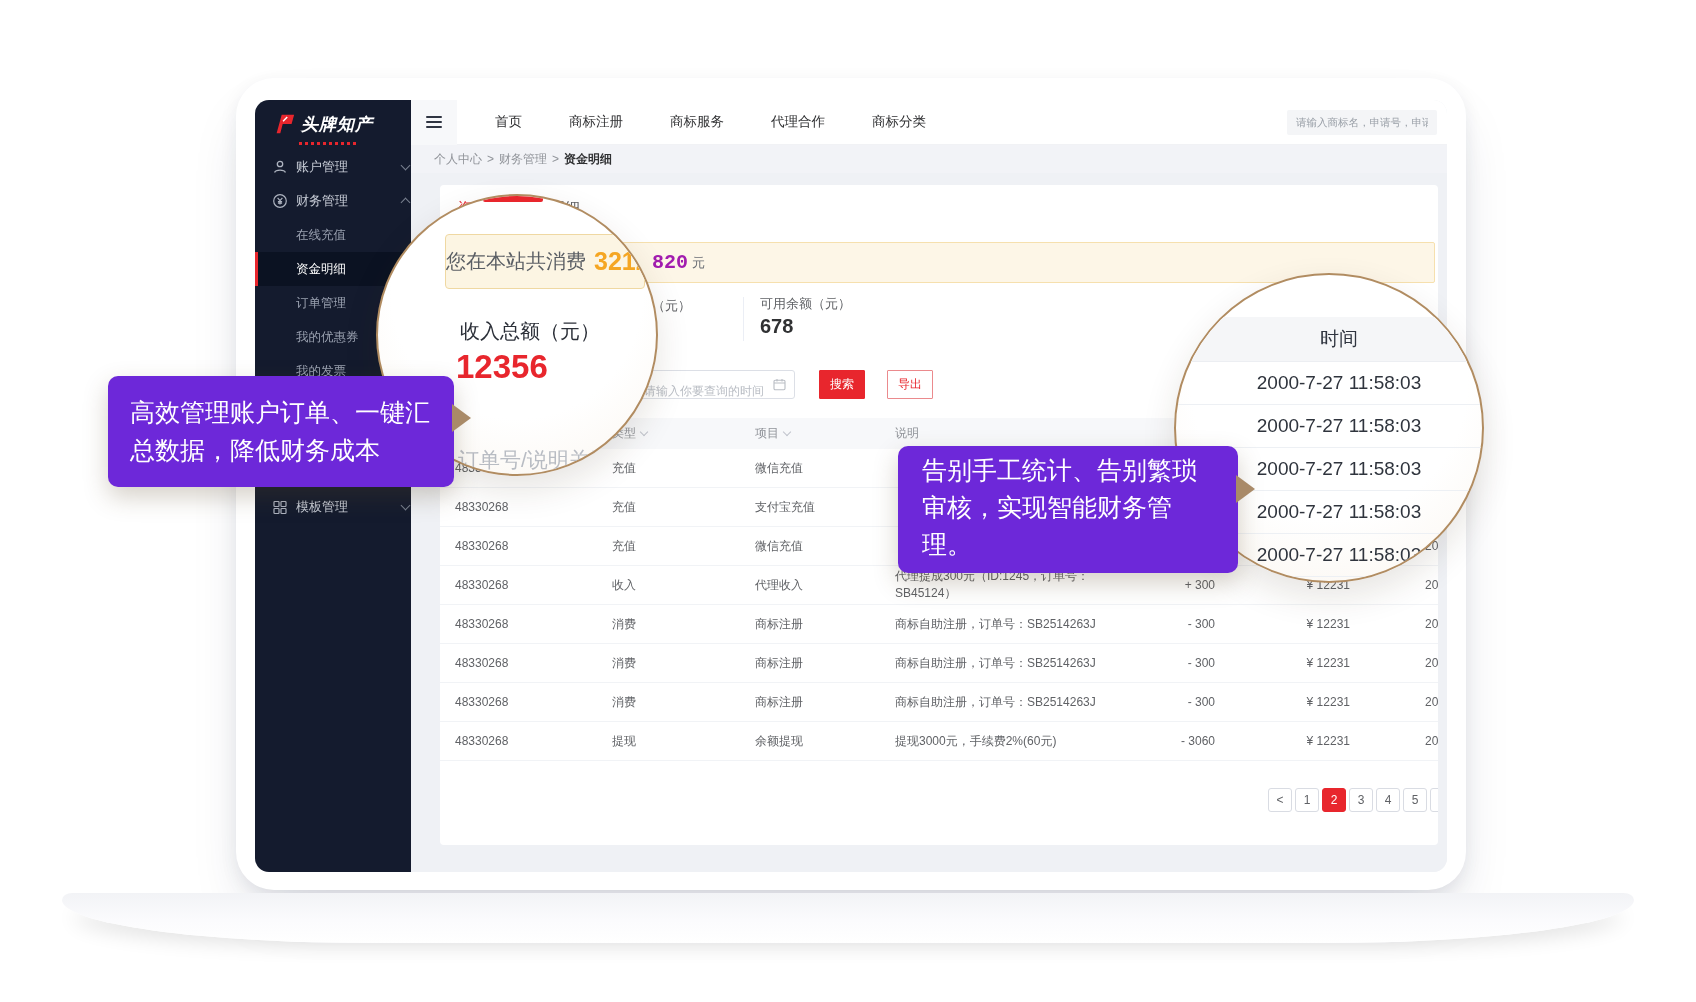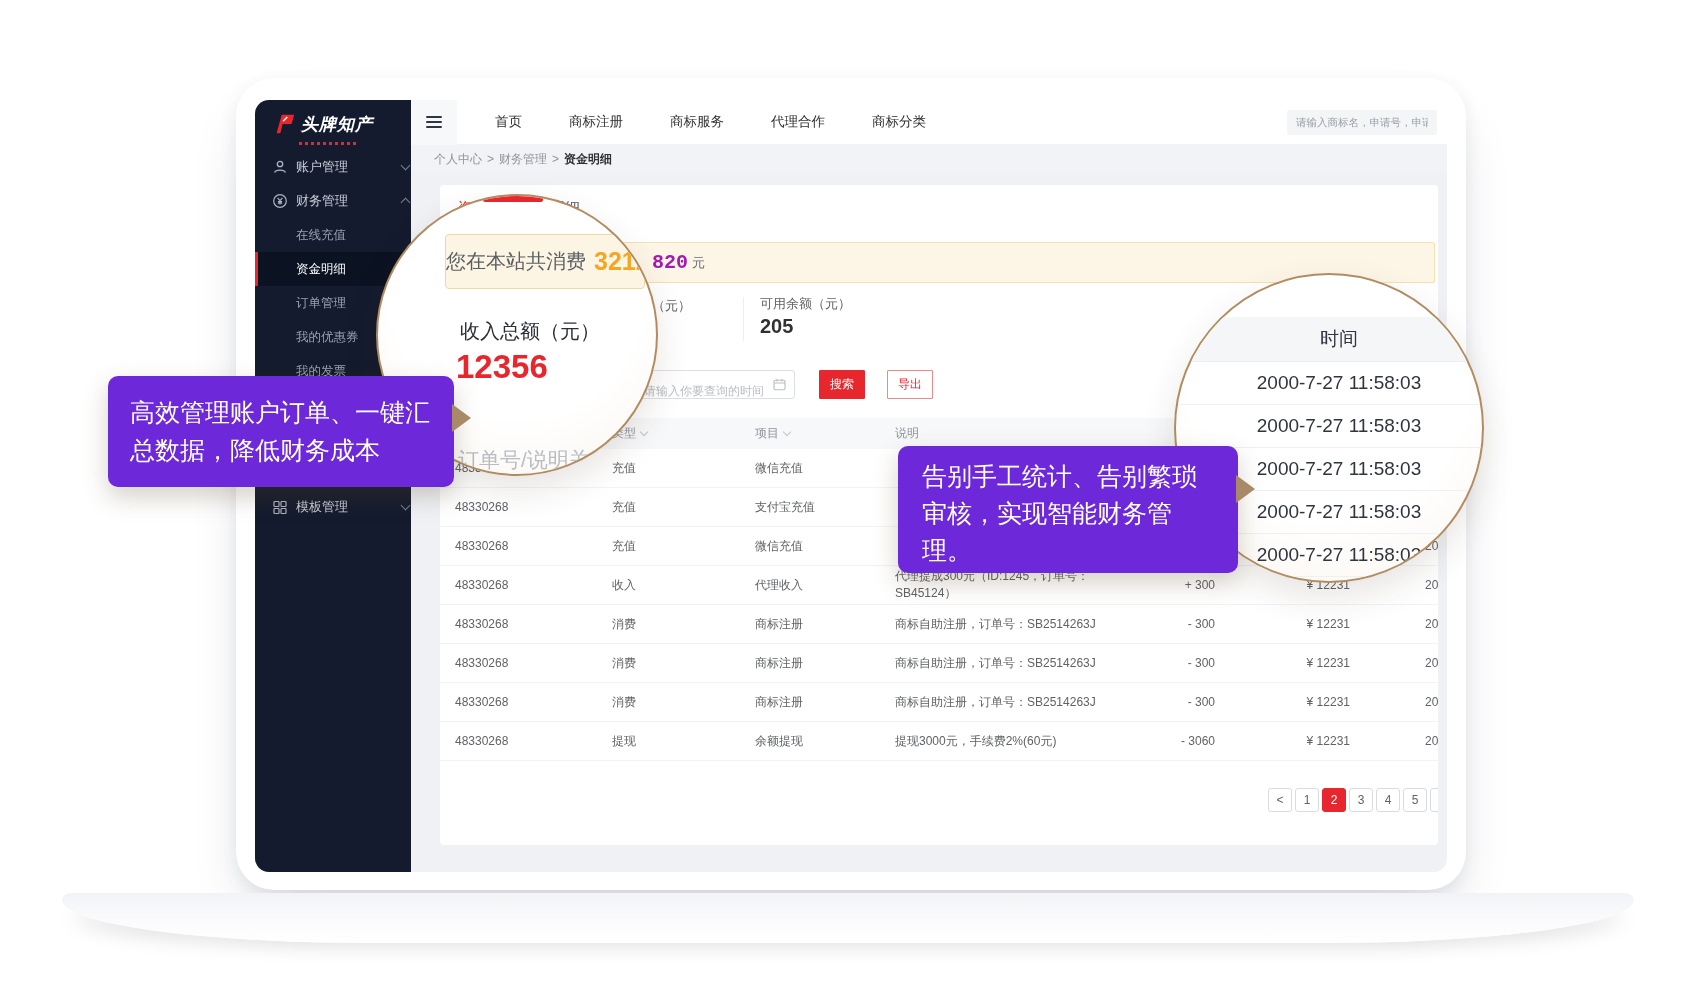--- a/index.html
+++ b/index.html
@@ -120,21 +120,21 @@
     display:flex; align-items:center; justify-content:center; padding-left:20px;
     font-size:19px; color:#303540; border-bottom:1px solid #eceef2; }
   .m2-rows { position:absolute; left:0; top:87px; width:100%; }
   .m2-row { height:43px; display:flex; align-items:center; justify-content:center; padding-left:20px;
     font-size:19px; color:#2f343d; border-bottom:1px solid #edf0f4; white-space:nowrap; }
 
   
   .callout { position:absolute; background:#6d28d9; color:#fff; border-radius:10px; z-index:6;
     box-shadow:0 10px 24px rgba(90,70,40,.25); font-size:25px; line-height:38px; }
   .callout1 { left:108px; top:376px; width:346px; height:111px; padding:17px 22px; }
-  .callout2 { left:898px; top:446px; width:340px; height:127px; padding:12px 24px; line-height:37px; }
+  .callout2 { left:898px; top:446px; width:340px; height:127px; padding:6px 24px; line-height:37px; }
   .callout .arrow { position:absolute; right:-17px; width:0; height:0;
     border-top:14px solid transparent; border-bottom:14px solid transparent; border-left:19px solid #a98a68; }
   .callout1 .arrow { top:28px; }
   .callout2 .arrow { top:29px; }
 
   svg { display:block; }
 </style>
 </head>
 <body>
 
@@ -239,21 +239,21 @@
               <span class="banner-amount">820</span>
               <span class="banner-suffix">元</span>
             </div>
           </div>
 
           <span class="stat-label stat1-label">收入总额（元）</span>
           <span class="stat-value stat1-value">12356</span>
           <span class="stat-label stat2-label">（元）</span>
           <div class="stat-divider"></div>
           <span class="stat-label stat3-label">可用余额（元）</span>
-          <span class="stat-value stat3-value">205</span>
+          <span class="stat-value stat3-value">678</span>
 
           <input class="date-input" placeholder="请输入你要查询的时间" style="">
           <svg class="cal-icon" width="13" height="13" viewBox="0 0 13 13" fill="none" stroke="#b9bdc4" stroke-width="1.1">
             <rect x="1" y="2.2" width="11" height="9.6" rx="1.2"></rect>
               <path d="M1 5 H12 M4 1 V3.4 M9 1 V3.4"></path>
           </svg>
           <div class="btn btn-search">搜索</div>
           <div class="btn btn-export">导出</div>
 
           <div class="table">

